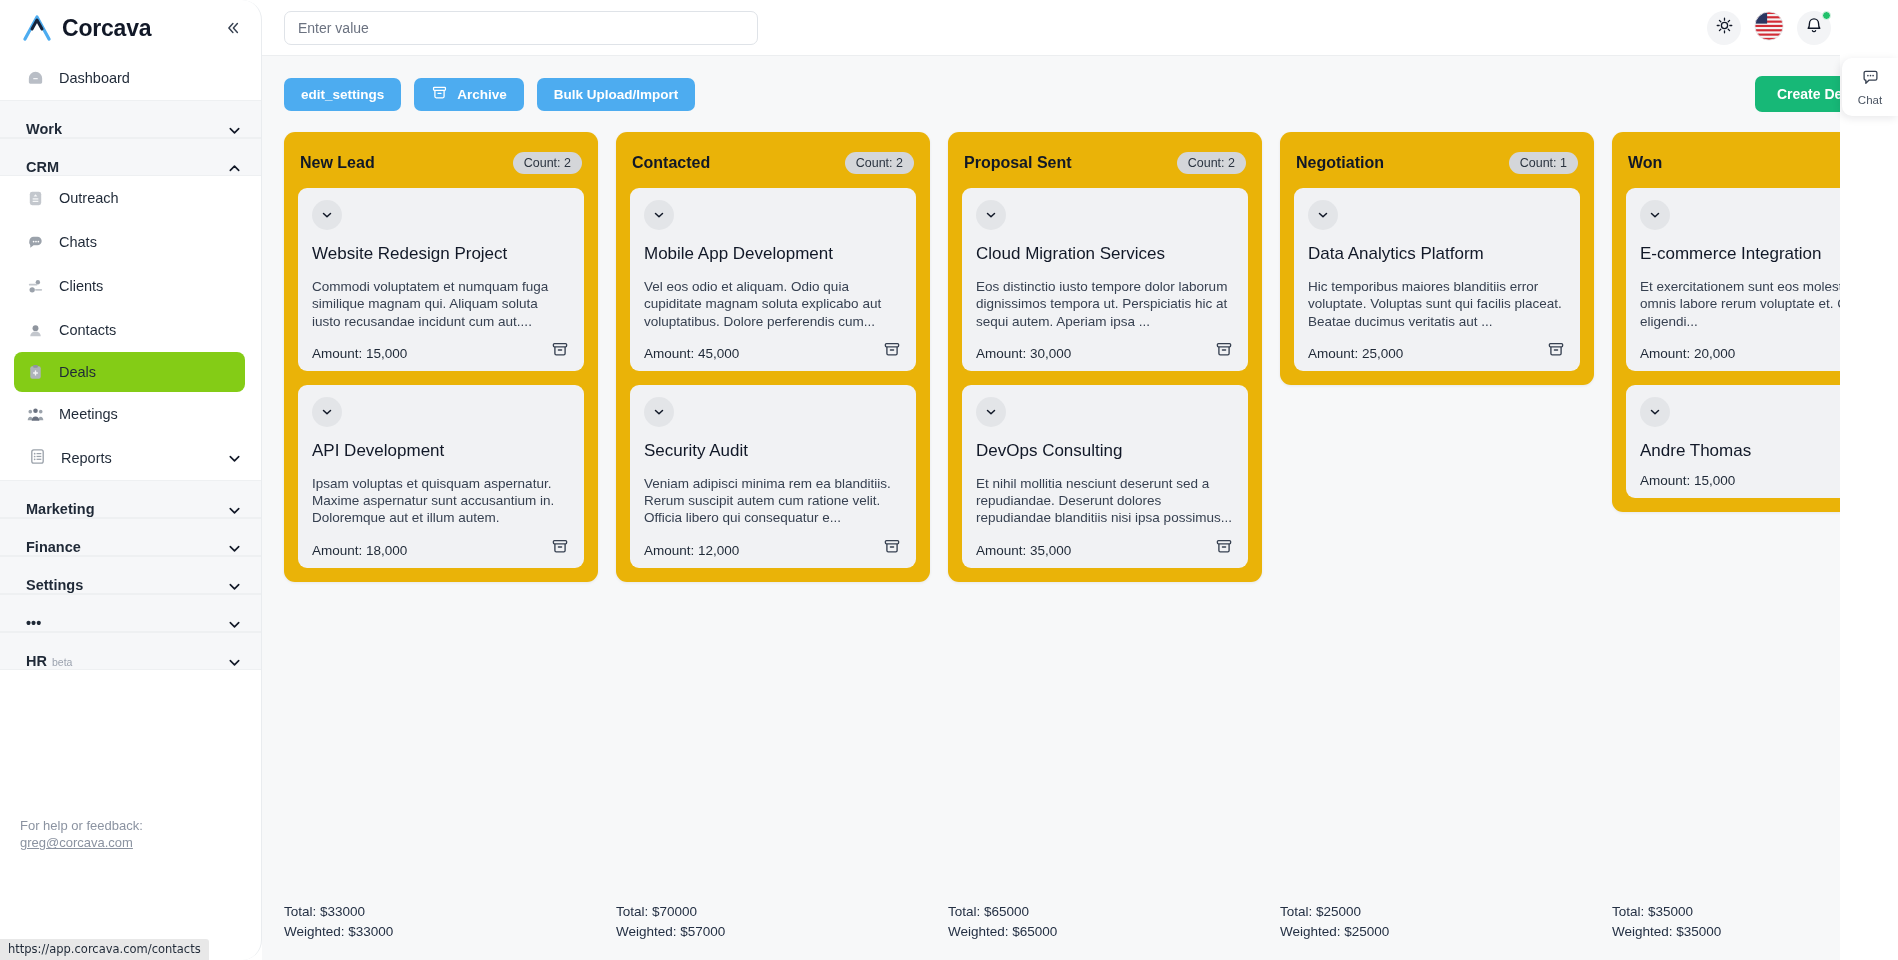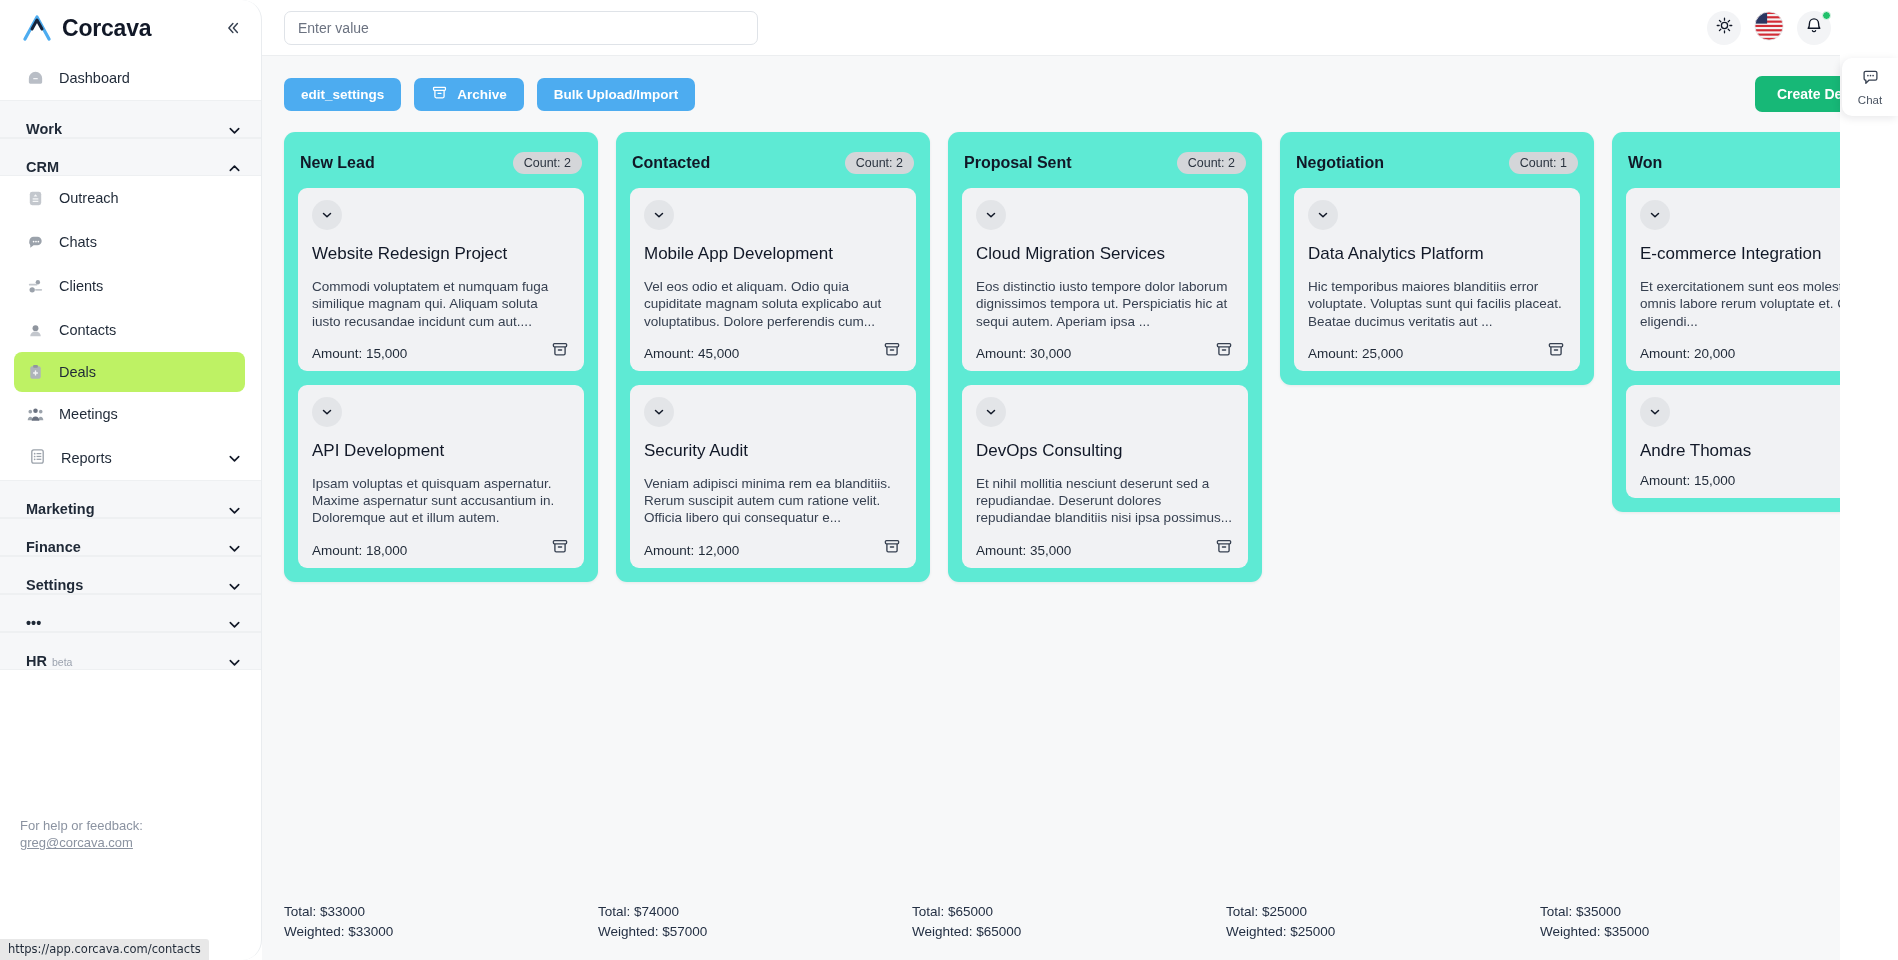--- a/index.html
+++ b/index.html
@@ -34,21 +34,21 @@
   }
   .nav { flex: 1; overflow: hidden; }
   .nav-item {
     display: flex; align-items: center; gap: 14px;
     height: 44px; padding: 0 18px 0 26px;
     font-size: 14.5px; color: #1f2937; cursor: pointer;
   }
   .nav-item .ico { width: 19px; height: 19px; flex: 0 0 19px; display:block; }
   .nav-item.active-pill {
     margin: 0 16px 0 14px; padding-left: 12px;
-    background: #bef264; border-radius: 8px; height: 40px;
+    background: #84cc16; border-radius: 8px; height: 40px;
   }
   .nav-group {
     display: flex; align-items: flex-end;
     height: 38px; padding: 0 20px 0 26px;
     font-size: 14.5px; font-weight: 700; color: #1f2937;
     background: #f6f7f9; border-top: 1px solid #eef0f2; border-bottom: 1px solid #eef0f2;
     cursor: pointer;
   }
   .nav-group .gname { display: flex; align-items: baseline; gap: 5px; }
   .nav-group .beta { font-size: 10.5px; font-weight: 400; color: #9ca3af; }
@@ -124,21 +124,21 @@
 
   
   .board {
     position: absolute; left: 0; right: 0; top: 132px; bottom: 0;
     padding: 0 0 0 22px;
     display: flex; gap: 18px;
     align-items: flex-start;
   }
   .column {
     width: 314px; flex: 0 0 314px;
-    background: #5eead4; border-radius: 11px;
+    background: #eab308; border-radius: 11px;
     box-shadow: 0 1px 3px rgba(16,24,40,0.07);
     padding: 14px 14px 14px 14px;
     position: relative;
   }
   .col-head {
     display: flex; align-items: center; height: 34px; padding: 0 2px; margin-bottom: 8px;
   }
   .col-title { font-size: 16px; font-weight: 700; color: #111827; }
   .count-badge {
     margin-left: auto; background: #d4d6d9; color: #2b3440;
@@ -159,21 +159,21 @@
   .card-amount { font-size: 13.5px; color: #1f2937; }
   .card-archive {
     position: absolute; right: 12px; bottom: 10px;
     width: 22px; height: 22px; color: #374151; cursor: pointer;
   }
   .card.compact .card-title { margin-bottom: 12px; }
 
   
   .totals {
     position: absolute; left: 0; right: 0; bottom: 0; height: 66px;
-    padding-left: 22px; display: flex; 
+    padding-left: 22px; display: flex; gap: 18px;
     background: #f7f8f9;
   }
   .total-cell {
     width: 314px; flex: 0 0 314px;
     font-size: 13.5px; color: #243044; line-height: 1.45; padding-top: 8px;
   }
 
   
   .chat-dock {
     position: absolute; right: 0; top: 58px;
@@ -669,21 +669,21 @@
         </div>
       </div>
     </div>
 
     <div class="totals">
       <div class="total-cell">
         <div>Total: $33000</div>
         <div>Weighted: $33000</div>
       </div>
       <div class="total-cell">
-        <div>Total: $74000</div>
+        <div>Total: $70000</div>
         <div>Weighted: $57000</div>
       </div>
       <div class="total-cell">
         <div>Total: $65000</div>
         <div>Weighted: $65000</div>
       </div>
       <div class="total-cell">
         <div>Total: $25000</div>
         <div>Weighted: $25000</div>
       </div>

